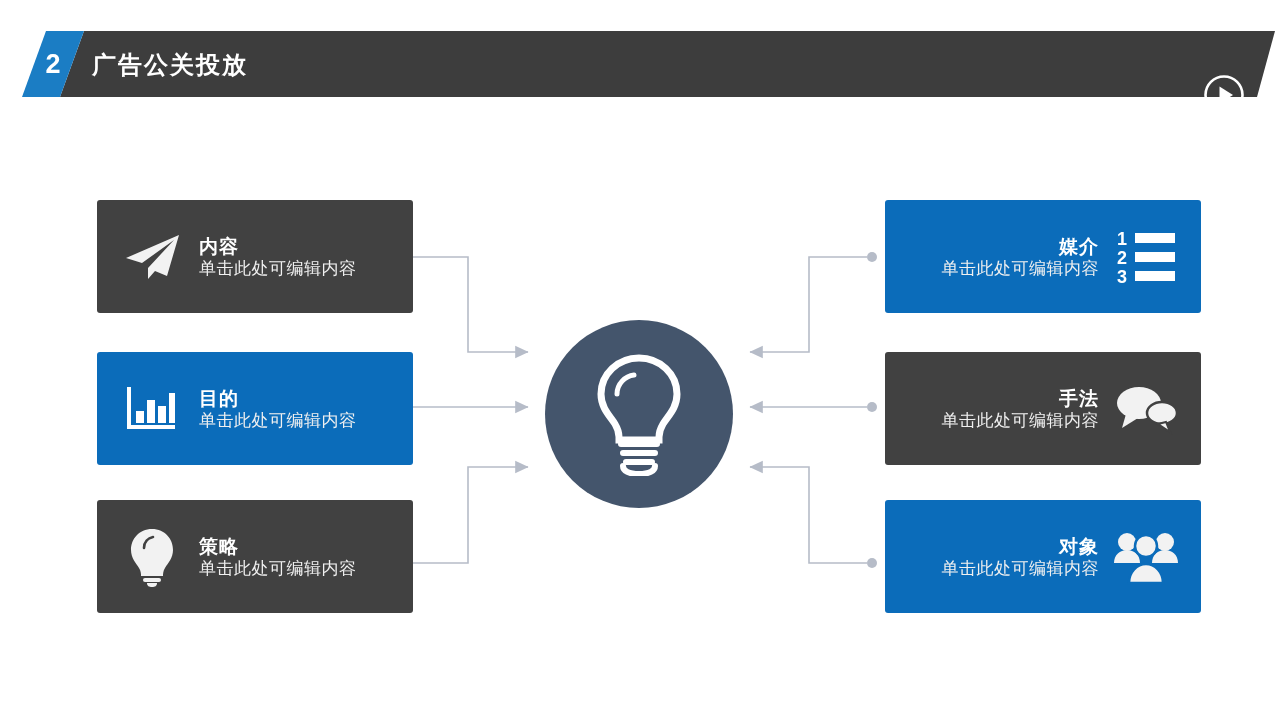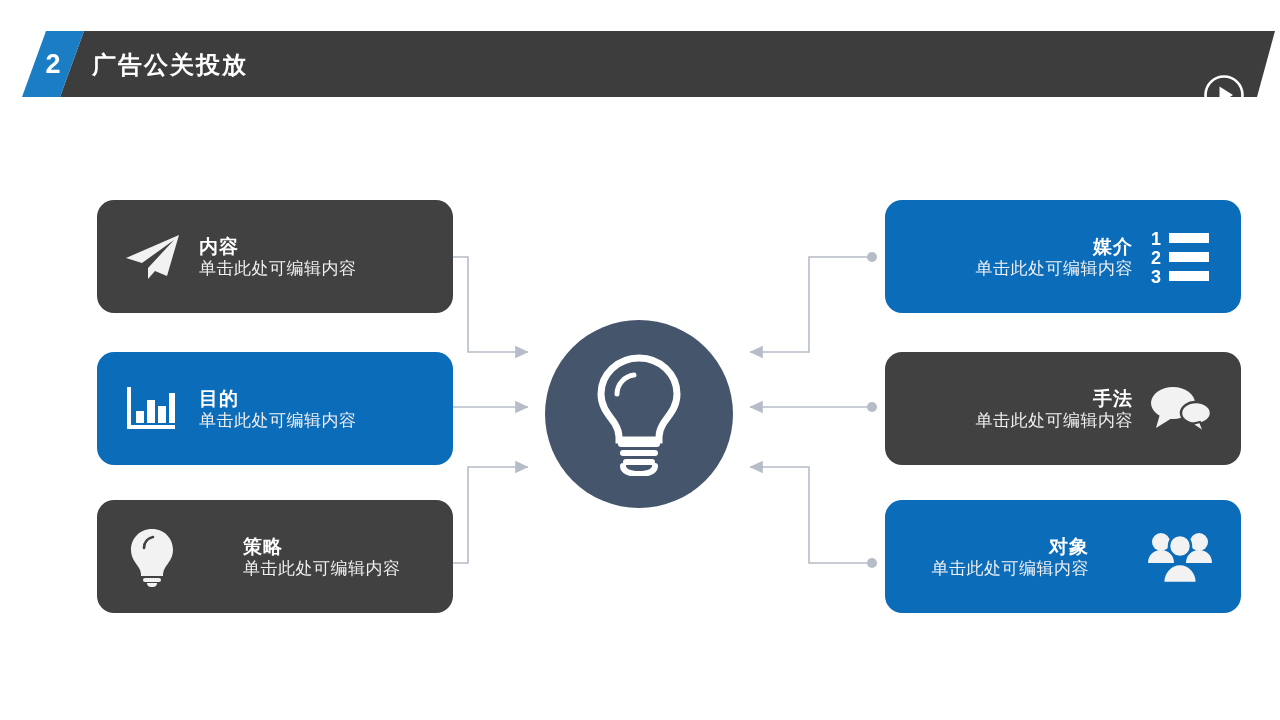--- a/index.html
+++ b/index.html
@@ -79,36 +79,36 @@
     position: absolute;
     left: 1203px;
     top: 43px;
     width: 42px;
     height: 42px;
   }
 
   
   .card {
     position: absolute;
-    width: 356px;
+    width: 316px;
     height: 113px;
-    border-radius: 17px;
+    border-radius: 3px;
     box-sizing: border-box;
     display: flex;
     align-items: center;
   }
   .card.dark  { background: #414141; }
   .card.blue  { background: #0b6cba; }
 
   .card.left  { left: 97px;  padding-left: 22px; }
-  .card.right { left: 885px; padding-right: 28px; justify-content: flex-end; }
+  .card.right { left: 885px; padding-right: 22px; justify-content: flex-end; }
 
   .row1 { top: 200px; }
   .row2 { top: 352px; }
-  .row3 { top: 500px; gap: 44px; }
+  .row3 { top: 500px; }
 
   .card-icon {
     width: 66px;
     height: 66px;
     flex: 0 0 66px;
     display: flex;
     align-items: center;
     justify-content: center;
   }
   .card-text {

